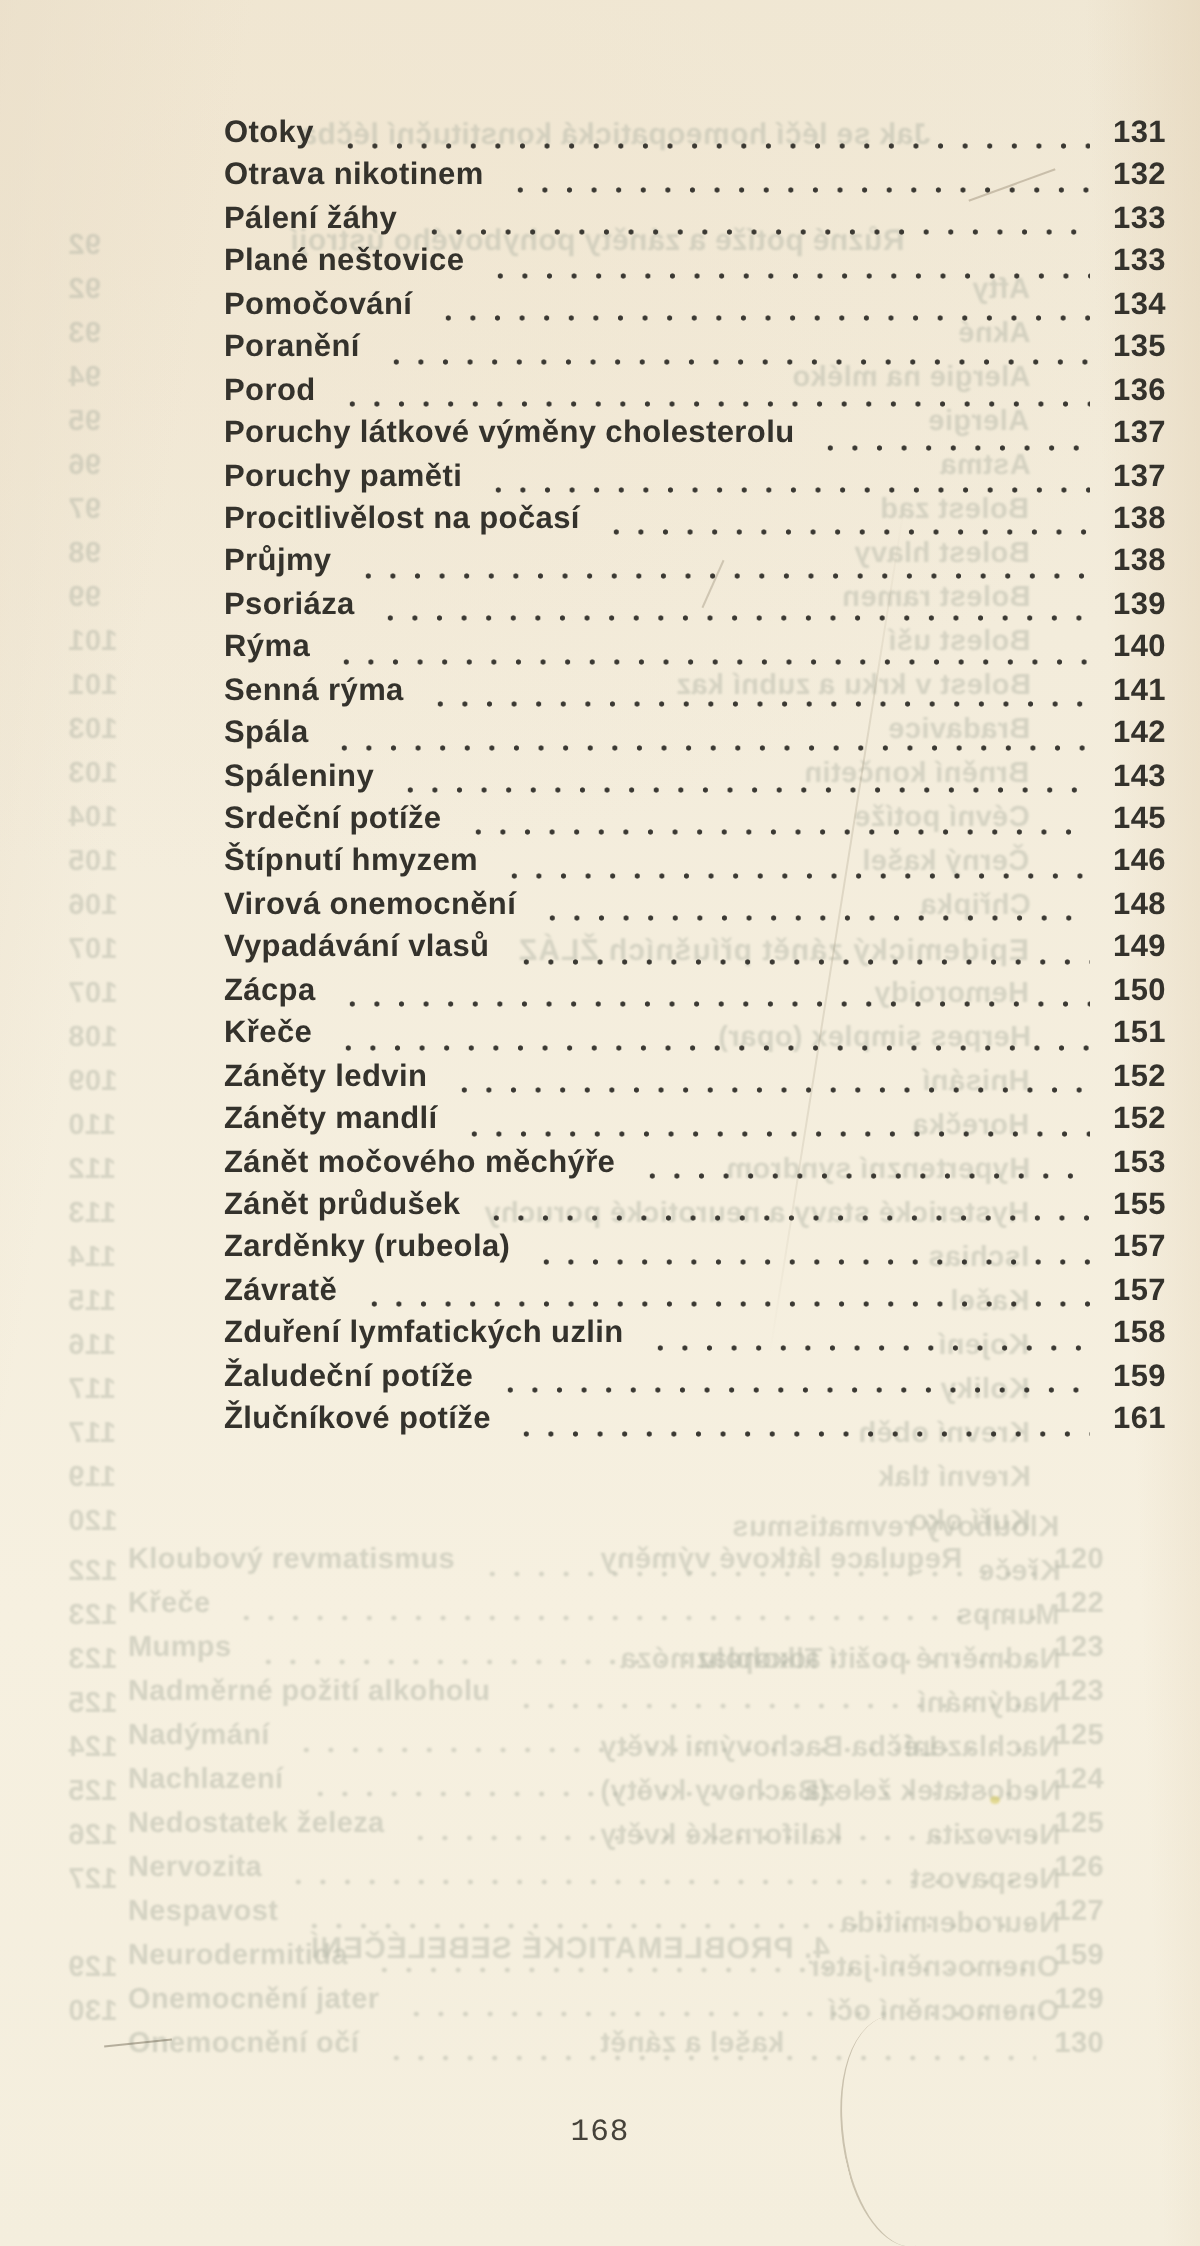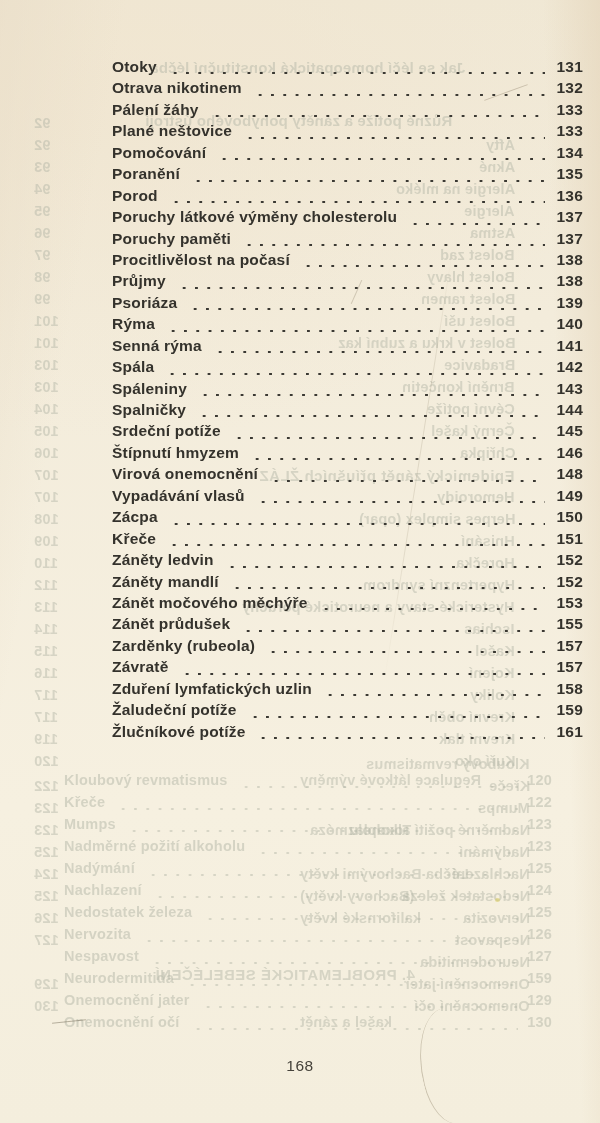--- a/index.html
+++ b/index.html
@@ -28,21 +28,21 @@
     font-weight:bold;font-size:14.5px;color:#b4b7a8;opacity:.5;filter:blur(.5px);
     letter-spacing:.2px;white-space:nowrap;}
   .ghost-row .leader{background-image:radial-gradient(circle,#b4b7a8 1px,rgba(0,0,0,0) 1.4px);}
   .ghost-row .pg{flex:0 0 32px;}
   .ghost{position:absolute;font-weight:bold;font-size:14.5px;color:#b2b5a6;opacity:.46;
     filter:blur(.55px);transform:scaleX(-1);white-space:nowrap;letter-spacing:.2px;}
   .ghost.gb{font-size:15px;letter-spacing:.5px;}
   .gnum{width:28px;text-align:right;}
   
   .footer{position:absolute;left:0;right:0;top:1057px;text-align:center;
-    font-size:15.5px;color:#45423a;letter-spacing:.5px;}
+    font-size:15.5px;color:#45423a;letter-spacing:.5px;font-family:Liberation Mono, monospace;}
   
   .scratch{position:absolute;background:rgba(125,113,90,.35);}
   .s1{left:483px;top:92px;width:46px;height:1px;transform:rotate(-20deg);}
   .s2{left:356px;top:279px;width:1px;height:26px;transform:rotate(24deg);background:rgba(125,113,90,.3);}
   .s3{left:52px;top:1021px;width:34px;height:1px;transform:rotate(-6deg);background:rgba(105,96,76,.45);}
   .curl{position:absolute;left:420px;top:1008px;width:60px;height:115px;border:none;
     border-left:1px solid rgba(140,128,102,.4);border-radius:70% 0 0 45%;transform:rotate(-14deg);}
   .crease{position:absolute;left:418px;top:250px;width:1px;height:430px;
     background:linear-gradient(180deg,rgba(0,0,0,0),rgba(140,128,102,.22) 30%,rgba(140,128,102,.18) 70%,rgba(0,0,0,0));
     transform:rotate(9deg);}
@@ -282,25 +282,20 @@
         <span class="lbl">Spála</span>
         <span class="leader"></span>
         <span class="pg">142</span>
       </div>
       <div class="toc-row">
         <span class="lbl">Spáleniny</span>
         <span class="leader"></span>
         <span class="pg">143</span>
       </div>
       <div class="toc-row">
-        <span class="lbl">Spalničky</span>
-        <span class="leader"></span>
-        <span class="pg">144</span>
-      </div>
-      <div class="toc-row">
         <span class="lbl">Srdeční potíže</span>
         <span class="leader"></span>
         <span class="pg">145</span>
       </div>
       <div class="toc-row">
         <span class="lbl">Štípnutí hmyzem</span>
         <span class="leader"></span>
         <span class="pg">146</span>
       </div>
       <div class="toc-row">

